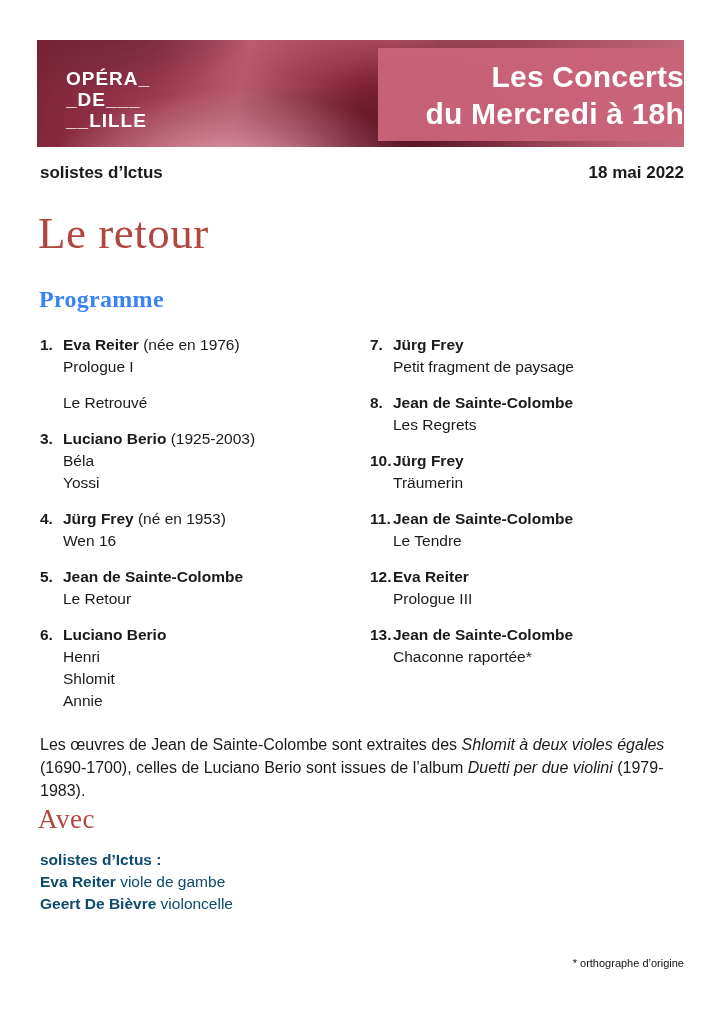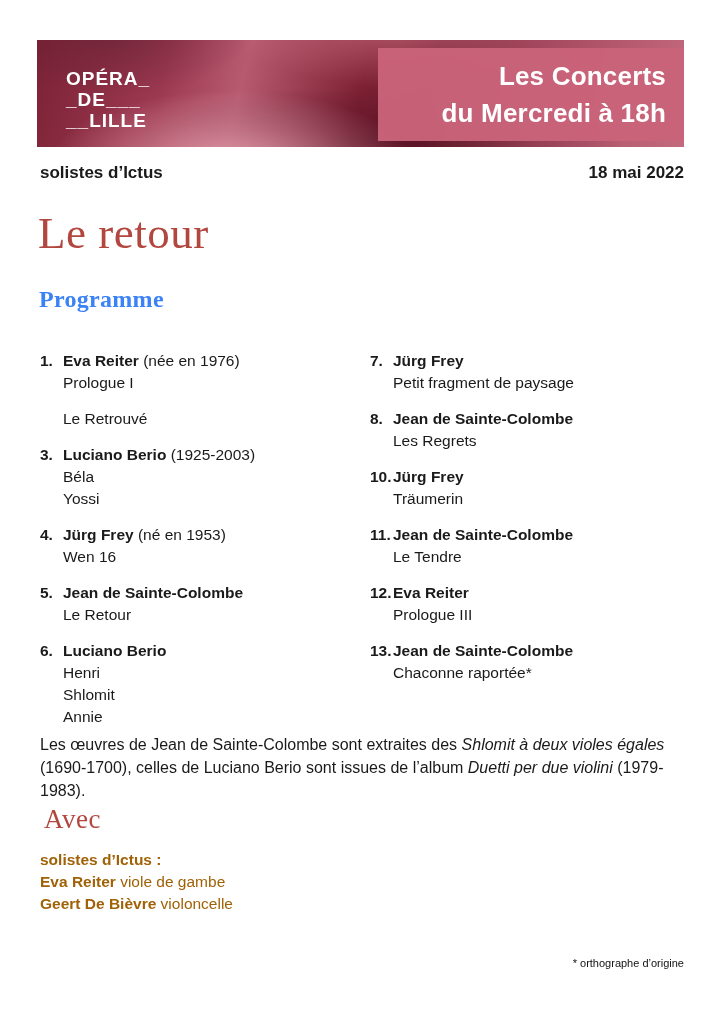--- a/index.html
+++ b/index.html
@@ -25,22 +25,22 @@
     position:absolute;left:29px;top:28px;
     color:#ffffff;font-weight:bold;font-size:19px;line-height:21px;
     letter-spacing:1px;white-space:pre;
   }
   .banner-box{
     position:absolute;right:0;top:8px;bottom:6px;width:306px;
     background:rgba(201,99,122,0.97);
     display:flex;align-items:center;justify-content:flex-end;
   }
   .banner-title{
-    color:#ffffff;font-weight:bold;font-size:26px;line-height:37px;
-    text-align:right;padding-right:18px;letter-spacing:0.2px;
+    color:#ffffff;font-weight:bold;font-size:30px;line-height:37px;
+    text-align:right;letter-spacing:0.2px;
   }
   
   .subheader{
     position:absolute;left:40px;right:38px;top:163px;
     display:flex;justify-content:space-between;
     font-weight:bold;font-size:17px;
   }
   
   .title{
     position:absolute;left:38px;top:207px;margin:0;
@@ -50,41 +50,41 @@
   .prog-heading{
     position:absolute;left:39px;top:286px;margin:0;
     font-family:"Liberation Serif","DejaVu Serif",serif;
     font-weight:bold;font-size:24px;color:#3b82f6;letter-spacing:0.3px;
   }
   
   .columns{
     position:absolute;left:40px;top:334px;width:645px;
     display:flex;
   }
-  .col{width:330px;margin-top:16px;}
+  .col{width:330px;}
   .col.right{flex:1;}
   .prog-item{margin-bottom:14px;font-size:15.5px;line-height:22px;}
   .prog-head .num{display:inline-block;width:23px;font-weight:bold;}
   .prog-head .pname{font-weight:bold;}
   .prog-head .pdetail{font-weight:normal;}
   .works{margin-left:23px;}
   
   .note{
     position:absolute;left:40px;top:733px;width:648px;margin:0;
     font-size:16px;line-height:23px;
   }
   
   .avec{
-    position:absolute;left:44px;top:804px;margin:0;
+    position:absolute;left:38px;top:804px;margin:0;
     font-family:"Liberation Serif","DejaVu Serif",serif;
     font-weight:normal;font-size:27px;color:#b2473f;letter-spacing:0.5px;
   }
   .credits{
     position:absolute;left:40px;top:849px;
-    color:#a16207;font-size:15.5px;line-height:22px;
+    color:#0c4a6e;font-size:15.5px;line-height:22px;
   }
   .credits-group{font-weight:bold;}
   .performer-name{font-weight:bold;}
   
   .footnote{
     position:absolute;right:38px;top:957px;
     font-weight:normal;font-size:11px;color:#111111;
   }
 </style>
 </head>

